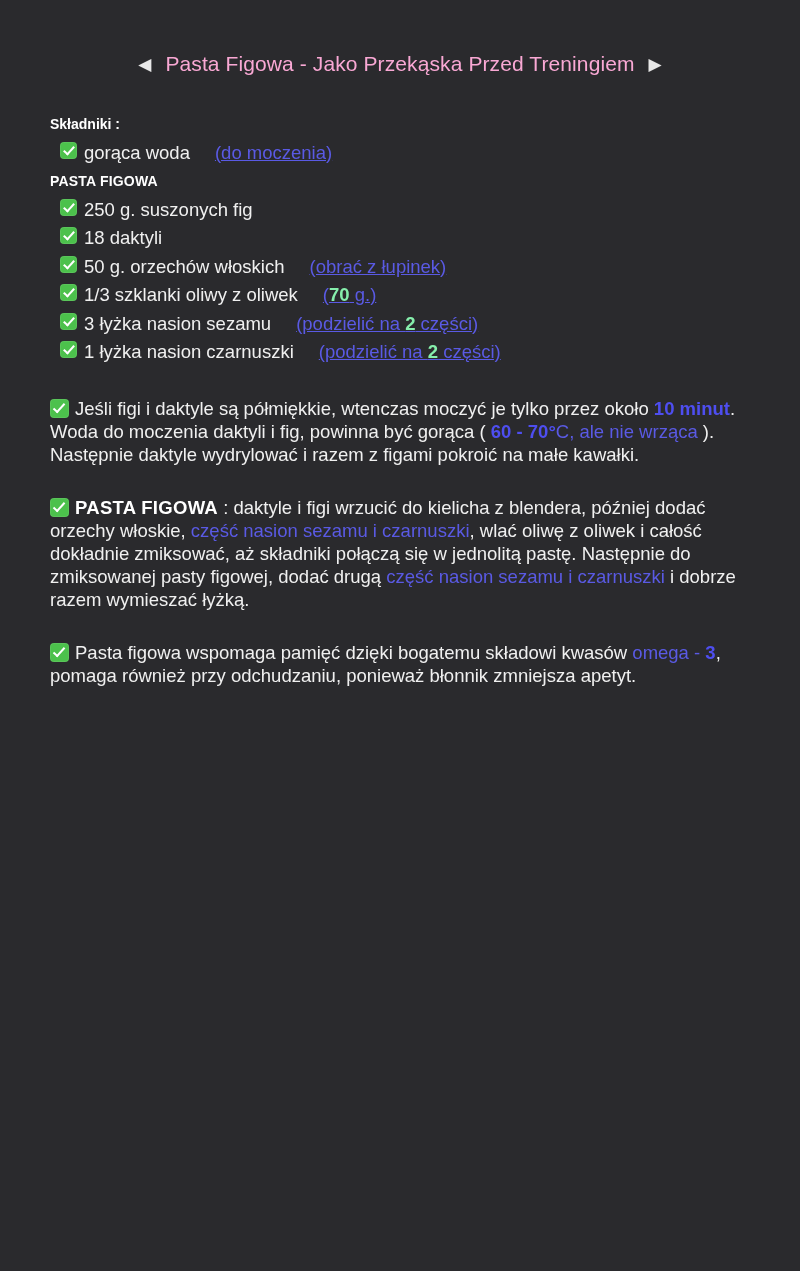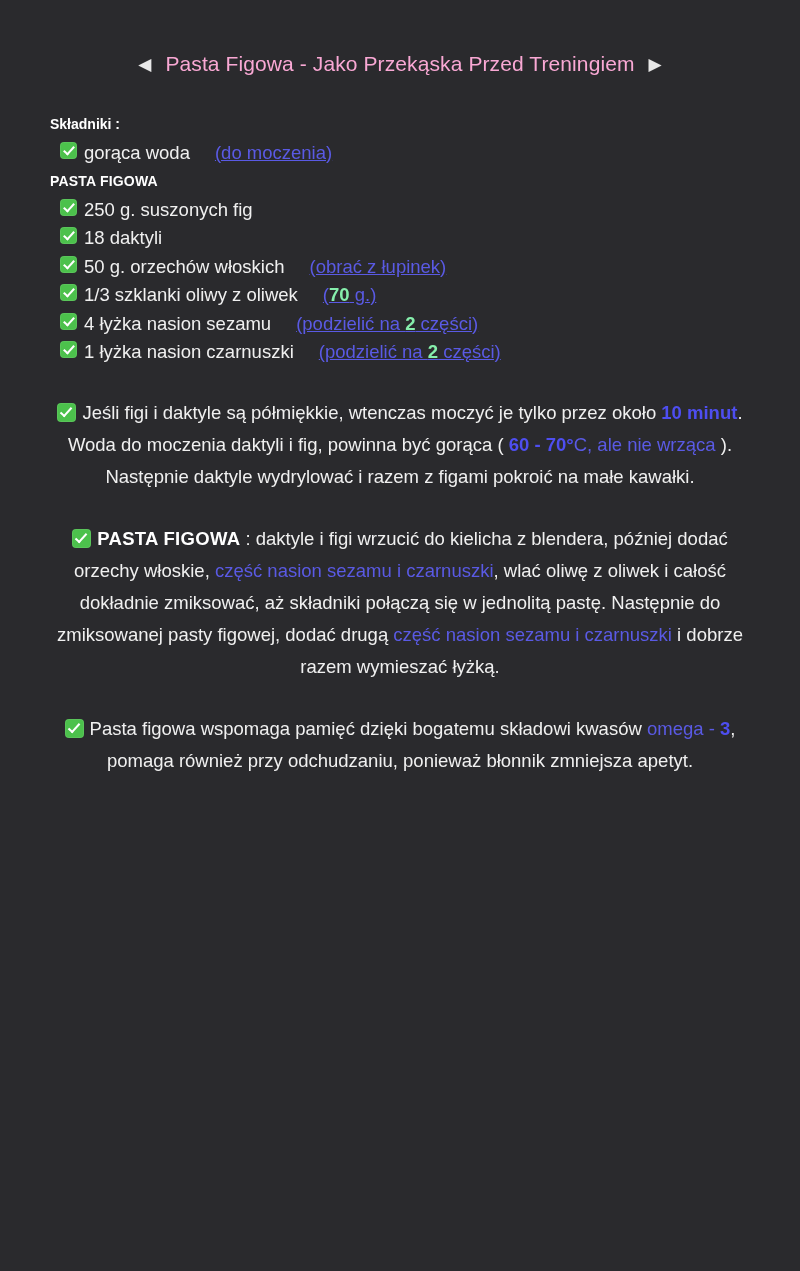--- a/index.html
+++ b/index.html
@@ -111,24 +111,24 @@
     left: 6px;
     top: 2.6px;
     width: 4.4px;
     height: 10px;
     border-width: 0 2.5px 2.5px 0;
   }
 
   
   .para {
     font-size: 18.5px;
-    line-height: 32px;
+    line-height: 23px;
     color: #f0f0f0;
     margin-top: 30px;
-    text-align: center;
+    text-align: left;
   }
   .para .check.big { margin-right: 6px; }
   .para b, .para .strong { font-weight: bold; color: #ffffff; }
   .blue { color: #5a5ae4; }
   .blue-b { color: #4e4ef0; font-weight: bold; }
   .spaced { letter-spacing: .3px; }
 </style>
 </head>
 <body>
 
@@ -171,21 +171,21 @@
       </div>
 
       <div class="ing-item">
         <span class="check"></span>
         <span class="txt">1/3 szklanki oliwy z oliwek</span>
         <span class="ing-note"><span>(</span><b>70</b><span> g.)</span></span>
       </div>
 
       <div class="ing-item">
         <span class="check"></span>
-        <span class="txt">4 łyżka nasion sezamu</span>
+        <span class="txt">3 łyżka nasion sezamu</span>
         <span class="ing-note"><span>(podzielić na </span><b>2</b><span> części)</span></span>
       </div>
 
       <div class="ing-item">
         <span class="check"></span>
         <span class="txt">1 łyżka nasion czarnuszki</span>
         <span class="ing-note"><span>(podzielić na </span><b>2</b><span> części)</span></span>
       </div>
 
     </div>

